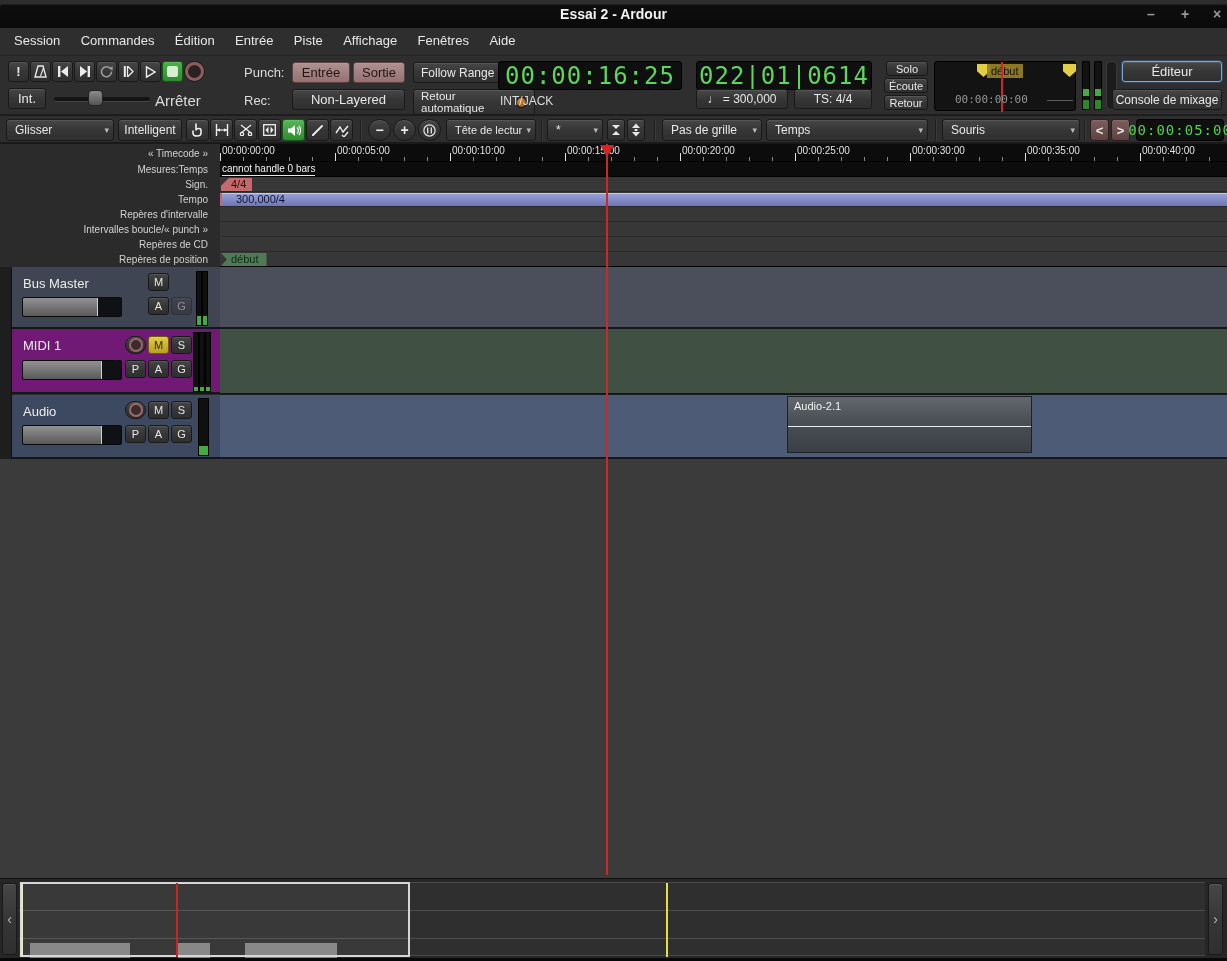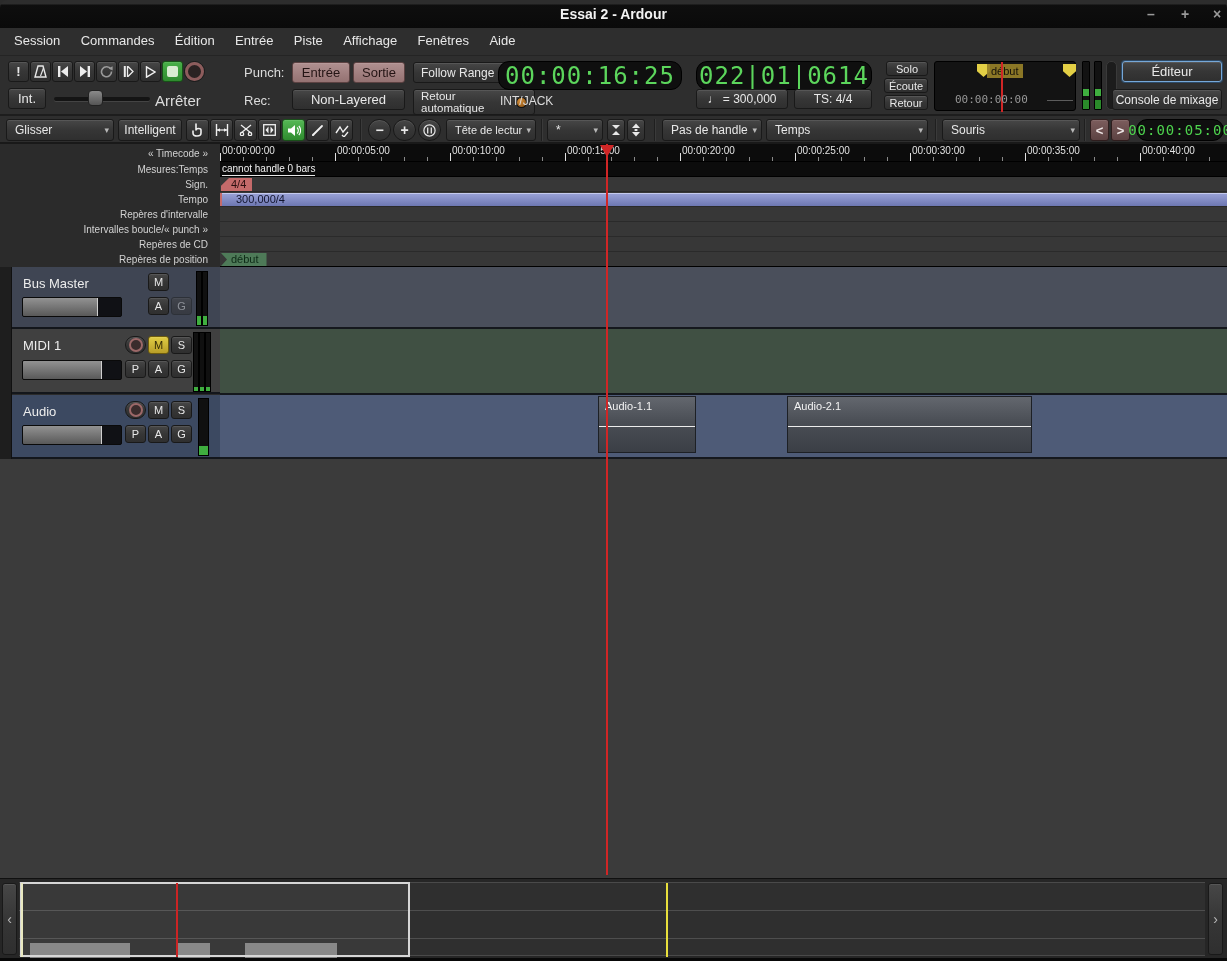--- a/index.html
+++ b/index.html
@@ -27,21 +27,21 @@
   .tbtn{width:21px;height:21px;padding:0;}
   .tbtn svg{display:block;}
   .stop-active{background:linear-gradient(180deg,#49b049,#2f8b2f);border-color:#175217;}
   .stop-active i{width:11px;height:11px;background:#d9ecd2;border-radius:2px;}
   .rec-btn{border-radius:50%;}
   .rec-btn i{width:13px;height:13px;border-radius:50%;border:3px solid #8d5c5c;background:#2a2222;}
   .pinkbtn{background:linear-gradient(180deg,#b09090,#947272);border-color:#5c4242;color:#241414;font-size:13px;}
   .lbl{font-size:13px;color:#dcdcdc;}
   .led{width:9px;height:9px;border-radius:50%;background:radial-gradient(circle at 35% 30%,#caa23a,#6e5410);border:1px solid #111;}
   .led.orange{background:radial-gradient(circle at 35% 30%,#d8903a,#7e4a10);}
-  .clockbox{background:#0f0f0f;border:1px solid #000;border-radius:11px;display:flex;align-items:center;justify-content:center;}
+  .clockbox{background:#0f0f0f;border:1px solid #000;border-radius:3px;display:flex;align-items:center;justify-content:center;}
   .clock-main{font-size:24px;color:#5cd65c;letter-spacing:1px;}
   .minibtn{font-size:11px;height:15px;padding:0 6px;}
   .shuttle-track{height:4px;background:#141414;border-radius:2px;box-shadow:0 1px 0 #444;}
   .shuttle-thumb{width:15px;height:16px;border-radius:4px;background:linear-gradient(180deg,#8a8a8a,#555);border:1px solid #222;}
   .mini-tl{background:#131313;border:1px solid #000;border-radius:3px;}
   .flag{width:13px;height:13px;background:#e3cf45;clip-path:polygon(0 0,100% 0,100% 55%,50% 100%,0 55%);}
   .meterbar{width:8px;background:linear-gradient(180deg,#121212 0 58%,#3fae3f 58% 72%,#121212 72% 80%,#2a8a2a 80% 100%);border:1px solid #000;border-radius:1px;}
   .meterpill{width:11px;background:#1c1c1c;border:1px solid #3a3a3a;border-radius:5px;}
   .editor-active{border:1px solid #76a8d8;box-shadow:0 0 0 1px #2e4a66, inset 0 1px 0 rgba(255,255,255,.1);}
 
@@ -356,21 +356,21 @@
       <svg width="10" height="14" viewBox="0 0 10 14">
           <polygon points="5,0.5 1,5 9,5" fill="#e8e8e8"></polygon>
           <rect x="3.6" y="6" width="2.8" height="2" fill="#e8e8e8"></rect>
           <polygon points="5,13.5 1,9 9,9" fill="#e8e8e8"></polygon>
         </svg>
     </div>
 
     <div class="abs tdiv" style="left:654px;top:3px;height:22px"></div>
 
     <div class="abs btn dd" style="left:662px;top:3px;width:100px;height:22px">
-      <span class="txt">Pas de handle</span>
+      <span class="txt">Pas de grille</span>
         <span class="arr">▾</span>
     </div>
     <div class="abs btn dd" style="left:766px;top:3px;width:162px;height:22px">
       <span class="txt">Temps</span>
         <span class="arr">▾</span>
     </div>
 
     <div class="abs tdiv" style="left:935px;top:3px;height:22px"></div>
 
     <div class="abs btn dd" style="left:942px;top:3px;width:138px;height:22px">
@@ -454,21 +454,21 @@
         <div class="fill"></div>
       </div>
     <div class="vmeter" style="left:184px;top:4px;height:53px">
         <i style="height:9px"></i>
       </div>
     <div class="vmeter" style="left:190px;top:4px;height:53px">
         <i style="height:9px"></i>
       </div>
   </div>
 
-  <div class="abs hdr" style="top:329px;height:65px;background:#404040">
+  <div class="abs hdr" style="top:329px;height:65px;background:#701a75">
     <span class="hdr-name">MIDI 1</span>
     <div class="btn hbtn recbtn" style="left:113px;top:7px">
         <i></i>
       </div>
     <div class="btn hbtn yellow" style="left:136px;top:7px">
         <span>M</span>
       </div>
     <div class="btn hbtn" style="left:159px;top:7px">
         <span>S</span>
       </div>
@@ -519,24 +519,20 @@
         <div class="fill" style="width:80%"></div>
       </div>
     <div class="vmeter" style="left:186px;top:3px;width:9px;height:56px">
         <i style="height:9px"></i>
       </div>
   </div>
 
   <div class="abs track-row" style="top:267px;height:62px;background:#4a4f5b"></div>
   <div class="abs track-row" style="top:329px;height:66px;background:#405043"></div>
   <div class="abs track-row" style="top:395px;height:64px;background:#4e5b77">
-    <div class="region" style="left:378px;width:98px">
-      <span class="rname">Audio-1.1</span>
-      <i class="zero"></i>
-    </div>
     <div class="region" style="left:567px;width:245px">
       <span class="rname">Audio-2.1</span>
       <i class="zero"></i>
     </div>
   </div>
 
   <div class="abs" style="left:0;top:459px;width:1227px;height:419px;background:#3b3b3b"></div>
 
   <div class="abs" style="left:600px;top:145px;width:0;height:0;border-left:7px solid transparent;border-right:7px solid transparent;border-top:12px solid #d02626;z-index:50"></div>
   <div class="abs playhead" style="left:606px;top:144px;height:731px;z-index:49"></div>

